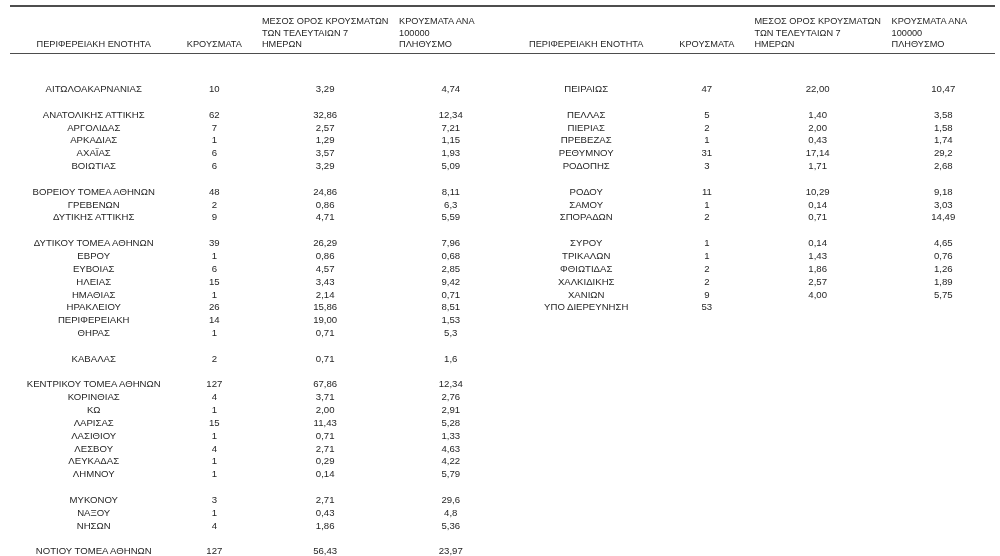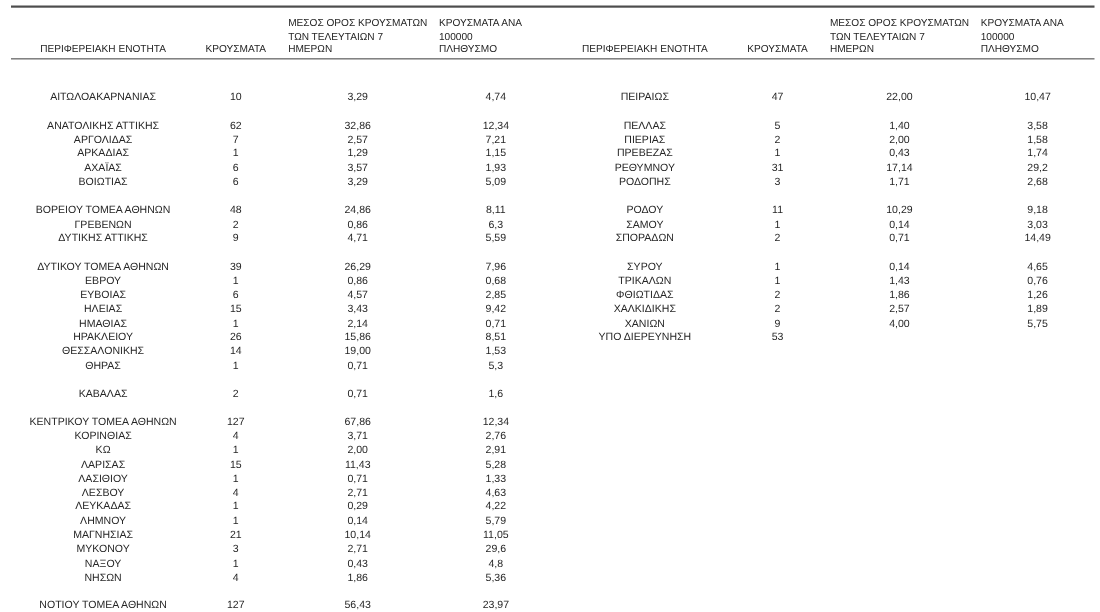--- a/index.html
+++ b/index.html
@@ -307,21 +307,21 @@
           </div>
           <div class="half">
             <div class="cell">ΥΠΟ ΔΙΕΡΕΥΝΗΣΗ</div>
             <div class="cell">53</div>
             <div class="cell"></div>
             <div class="cell"></div>
           </div>
         </div>
         <div class="row">
           <div class="half">
-            <div class="cell">ΘΕΣΣΑΛΟΝΙΚΗΣ</div>
+            <div class="cell">ΠΕΡΙΦΕΡΕΙΑΚΗ</div>
             <div class="cell">14</div>
             <div class="cell">19,00</div>
             <div class="cell">1,53</div>
           </div>
           <div class="half">
             <div class="cell"></div>
             <div class="cell"></div>
             <div class="cell"></div>
             <div class="cell"></div>
           </div>
@@ -482,26 +482,20 @@
             <div class="cell">5,79</div>
           </div>
           <div class="half">
             <div class="cell"></div>
             <div class="cell"></div>
             <div class="cell"></div>
             <div class="cell"></div>
           </div>
         </div>
         <div class="row">
-          <div class="half">
-            <div class="cell">ΜΑΓΝΗΣΙΑΣ</div>
-            <div class="cell">21</div>
-            <div class="cell">10,14</div>
-            <div class="cell">11,05</div>
-          </div>
           <div class="half">
             <div class="cell"></div>
             <div class="cell"></div>
             <div class="cell"></div>
             <div class="cell"></div>
           </div>
         </div>
         <div class="row">
           <div class="half">
             <div class="cell">ΜΥΚΟΝΟΥ</div>

